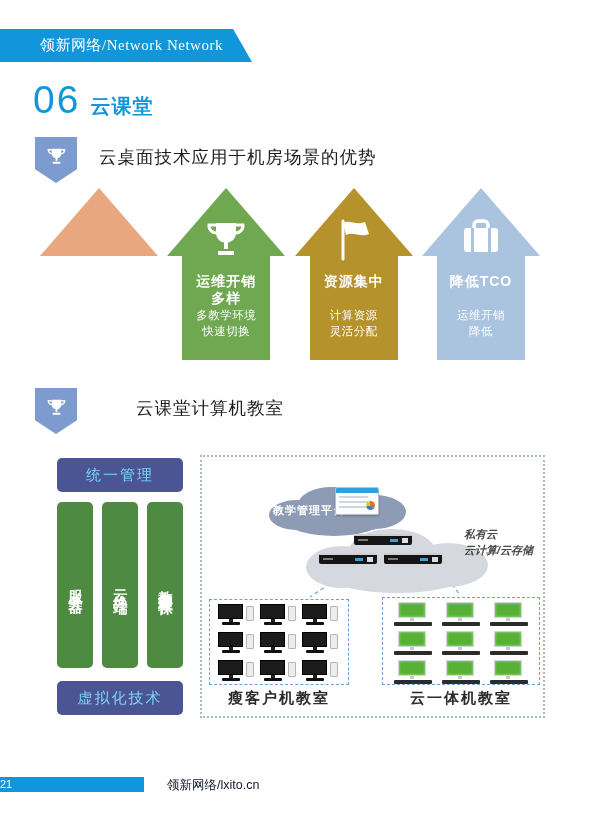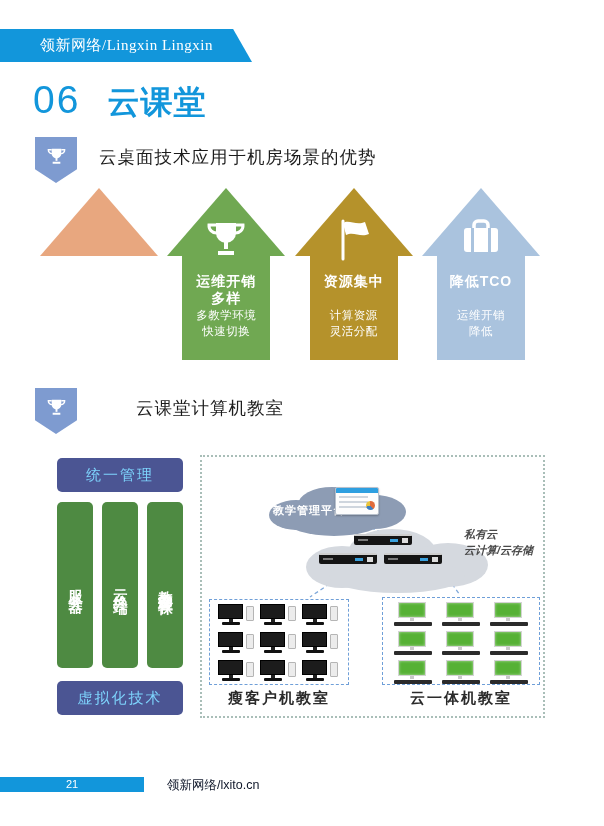--- a/index.html
+++ b/index.html
@@ -8,21 +8,21 @@
 
   
   .banner { position:absolute; left:0; top:29px; width:252px; height:33px; background:#1296db;
             clip-path:polygon(0 0, 92.5% 0, 100% 100%, 0 100%);
             display:flex; align-items:center; }
   .banner span { color:#fff; font-family:"Liberation Serif", serif; font-size:15px; padding-left:40px; letter-spacing:.5px; }
 
   
   .page-title { position:absolute; left:33px; top:78px; display:flex; align-items:baseline; color:#1296db; }
   .page-title .num { font-size:39px; font-weight:300; letter-spacing:2px; }
-  .page-title .txt { font-size:32px; font-weight:bold; margin-left:27px; letter-spacing:1px; }
+  .page-title .txt { font-size:20px; font-weight:bold; margin-left:10px; letter-spacing:1px; }
 
   
   .sec { position:absolute; left:35px; display:flex; }
   .sec.s1 { top:137px; } .sec.s2 { top:388px;gap:37px; }
   .badge { width:42px; height:46px; background:#7e9bd0;
            clip-path:polygon(0 0,100% 0,100% 70%,50% 100%,0 70%);
            display:flex; justify-content:center; padding-top:8px; }
   .sec .stitle { margin-left:22px; font-size:17.5px; color:#1c1c1c; line-height:40px; letter-spacing:1px; }
 
   
@@ -95,30 +95,30 @@
               border:1px solid #d4d4d4; box-shadow:inset 0 0 3px rgba(255,255,255,.55); }
   .aio .stand { position:absolute; left:17px; top:16px; width:4px; height:3px; background:#c9c9c9; }
   .aio .kb { position:absolute; left:1px; top:20px; width:38px; height:4px; background:#2b2b2b; border-radius:1px; }
 
   .glabel { position:absolute; top:232px; font-size:15px; font-weight:bold; color:#2b2b2b;
             letter-spacing:2px; text-align:center; }
   .glabel.left { left:7px; width:140px; } .glabel.right { left:180px; width:158px; }
 
   
   .footer-bar { position:absolute; left:0; top:777px; width:144px; height:15px; background:#1296db;
-                color:#fff; font-size:11px; text-align:center; line-height:15px; }
+                color:#fff; font-size:11px; text-align:left; line-height:15px; }
   .site { position:absolute; left:167px; top:777px; font-size:12.5px; color:#0f172a; }
 </style>
 </head>
 <body>
 
 <div class="page">
 
   <div class="banner">
-    <span>领新网络/Lingxin Lingxin</span>
+    <span>领新网络/Network Network</span>
   </div>
 
   <div class="page-title">
     <span class="num">06</span>
     <span class="txt">云课堂</span>
   </div>
 
   <div class="sec s1">
     <div class="badge">
       <span>

